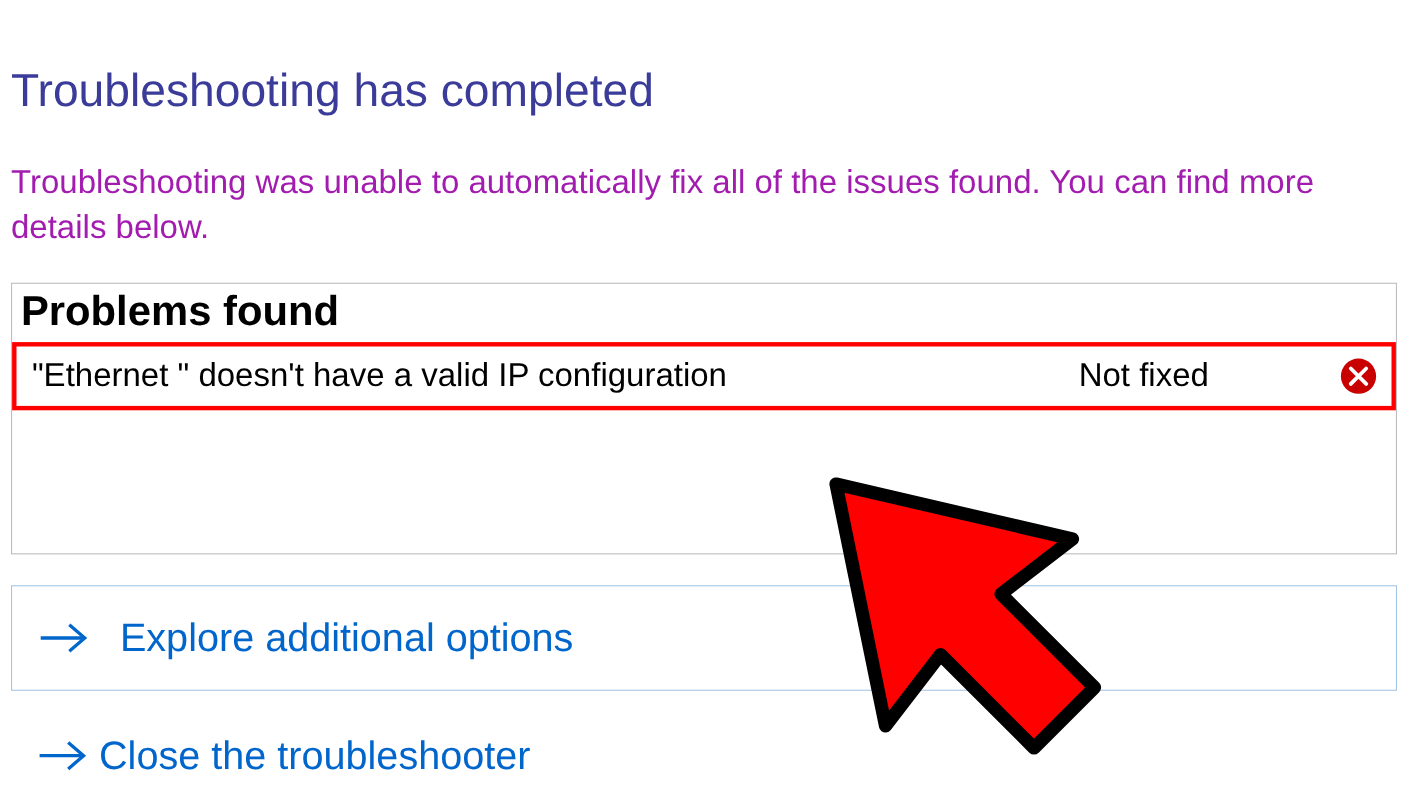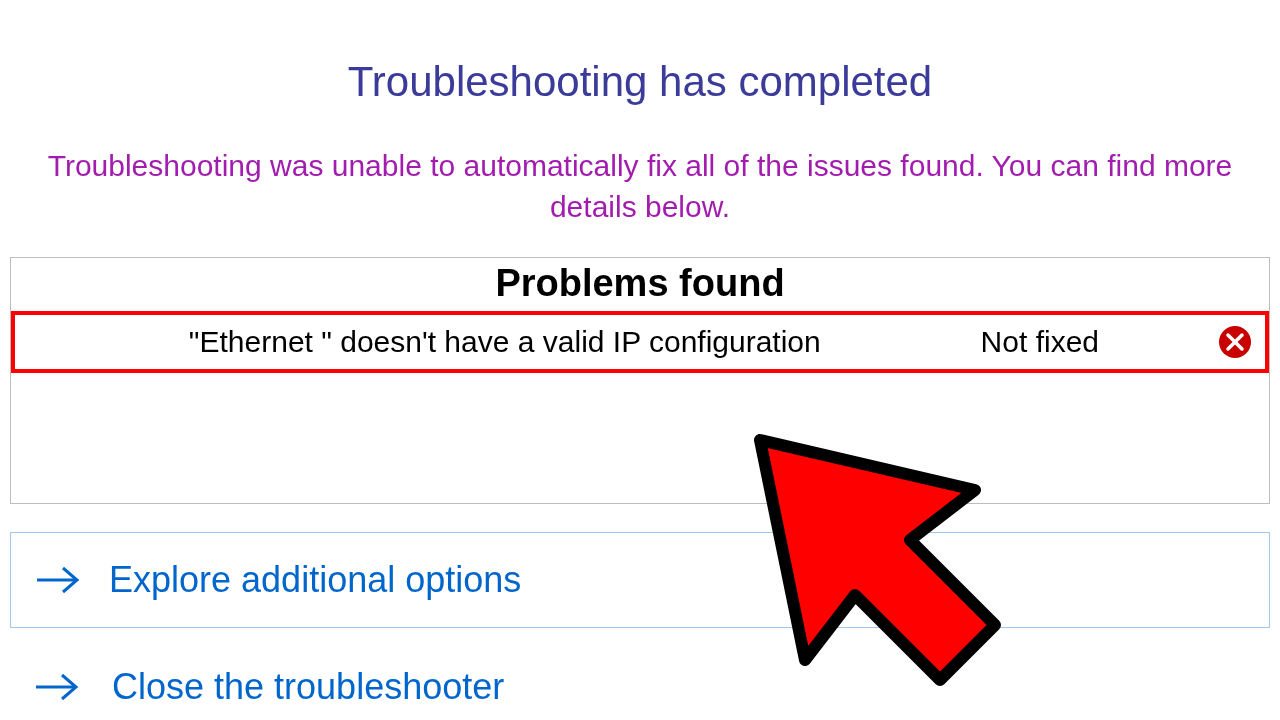--- a/index.html
+++ b/index.html
@@ -7,21 +7,20 @@
     width: 1280px;
     height: 720px;
     background: #ffffff;
     font-family: "Segoe UI", Tahoma, sans-serif;
     overflow: hidden;
   }
   .page {
     padding: 18px 10px 0 10px;
     position: relative;
     height: 100%;
-    text-align: center;
   }
   .title {
     font-size: 42px;
     font-weight: 400;
     color: #3b3b99;
     margin: 40px 0 40px 0;
   }
   .description {
     font-size: 30px;
     color: #a21caf;
@@ -73,21 +72,21 @@
     padding: 26px 24px;
     display: flex;
     align-items: center;
     gap: 28px;
   }
   .option-box-no-border {
     margin-top: 28px;
     padding: 10px 24px 0 24px;
     display: flex;
     align-items: center;
-    gap: 32px;
+    gap: 10px;
   }
   .arrow-icon {
     width: 46px;
     height: 38px;
     display: flex;
     align-items: center;
     justify-content: center;
     color: #0066cc;
     flex-shrink: 0;
   }

